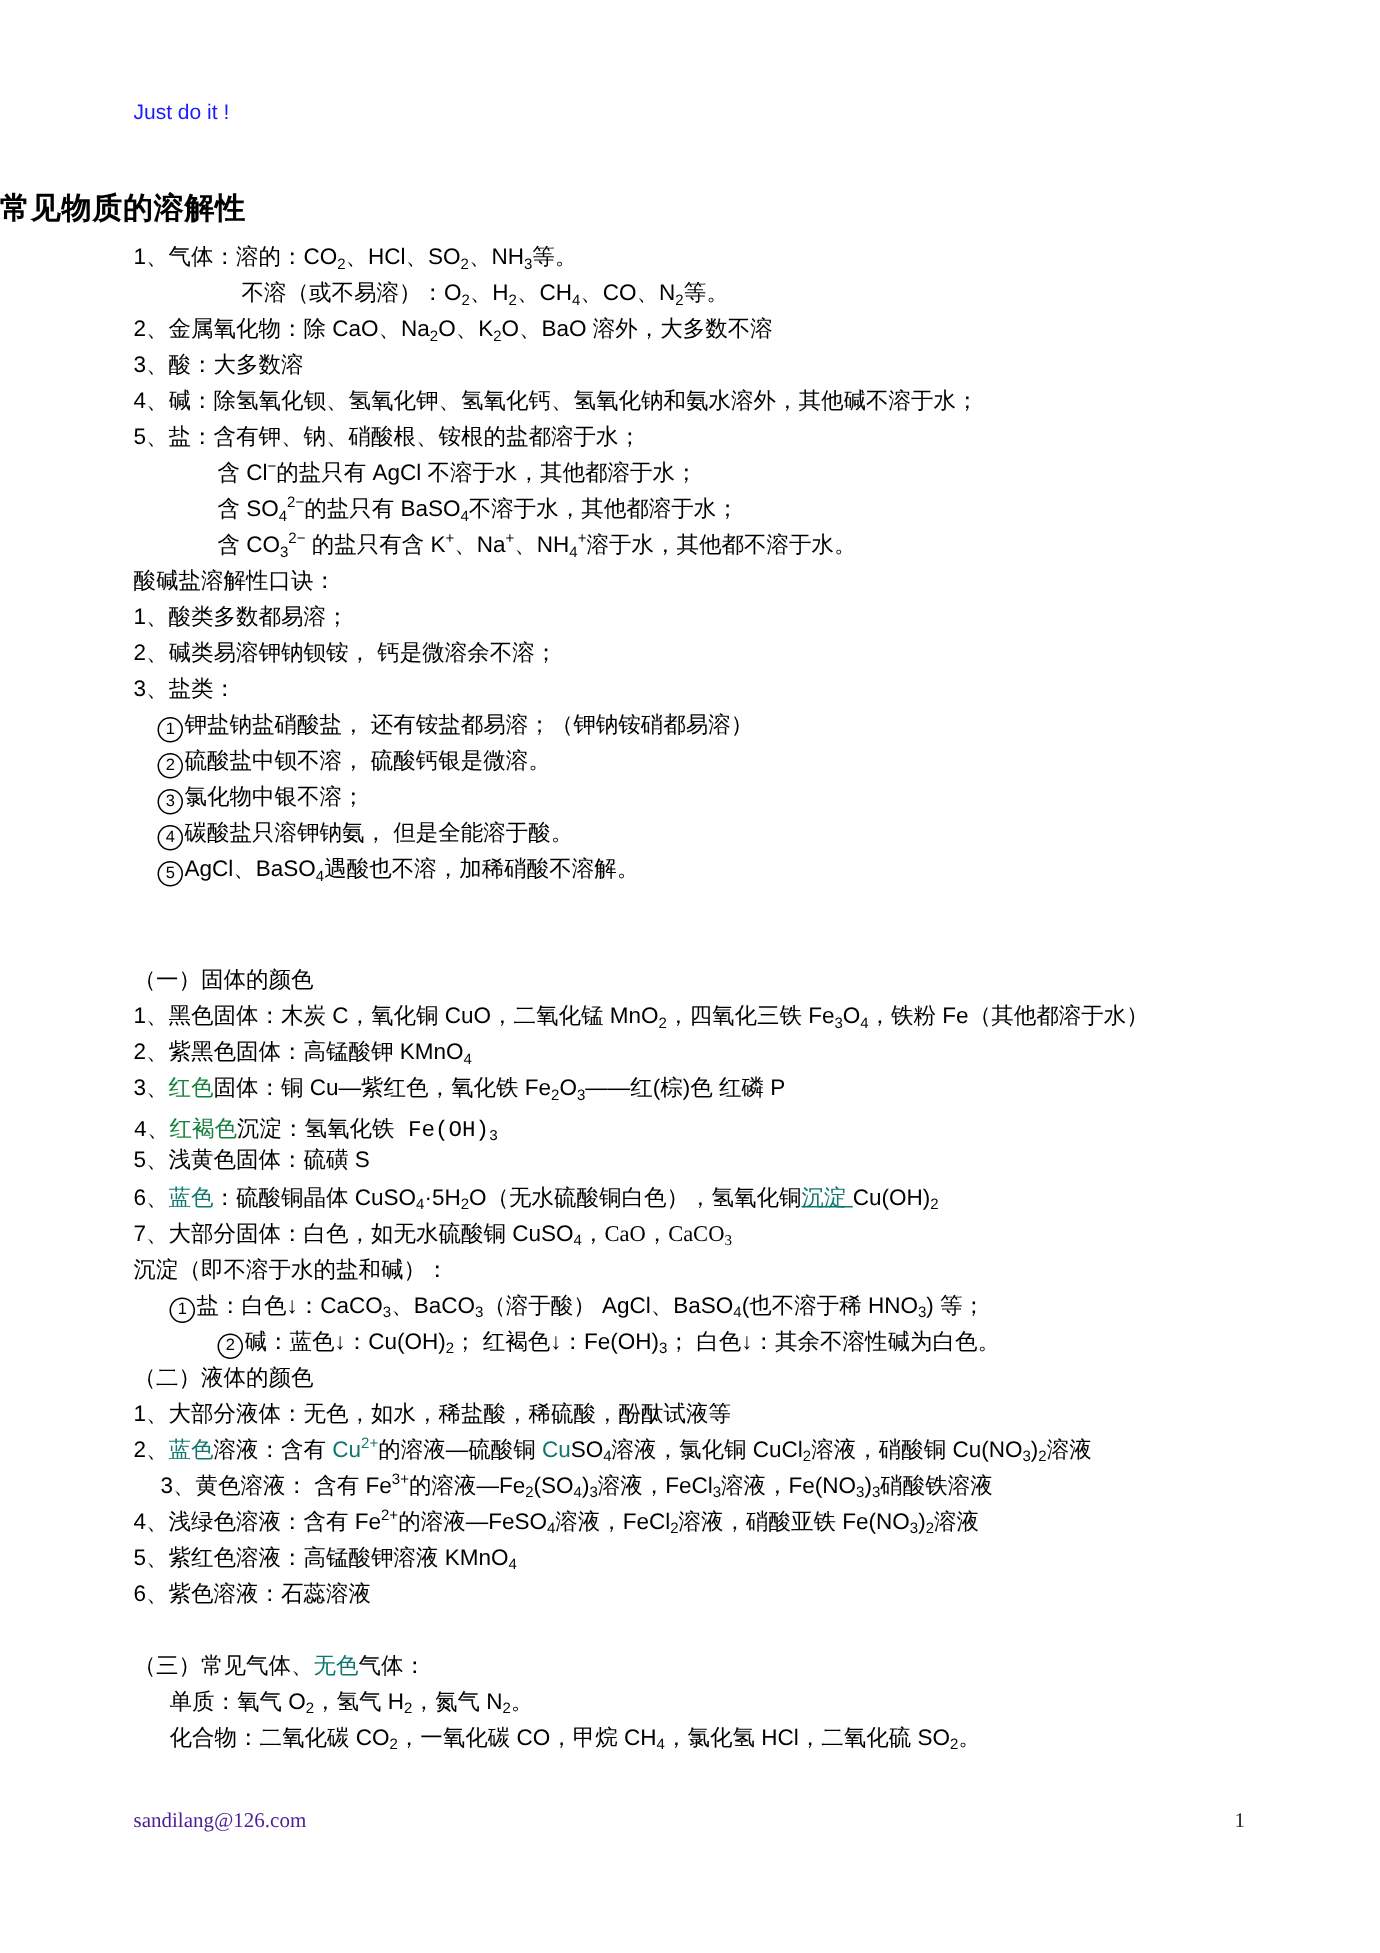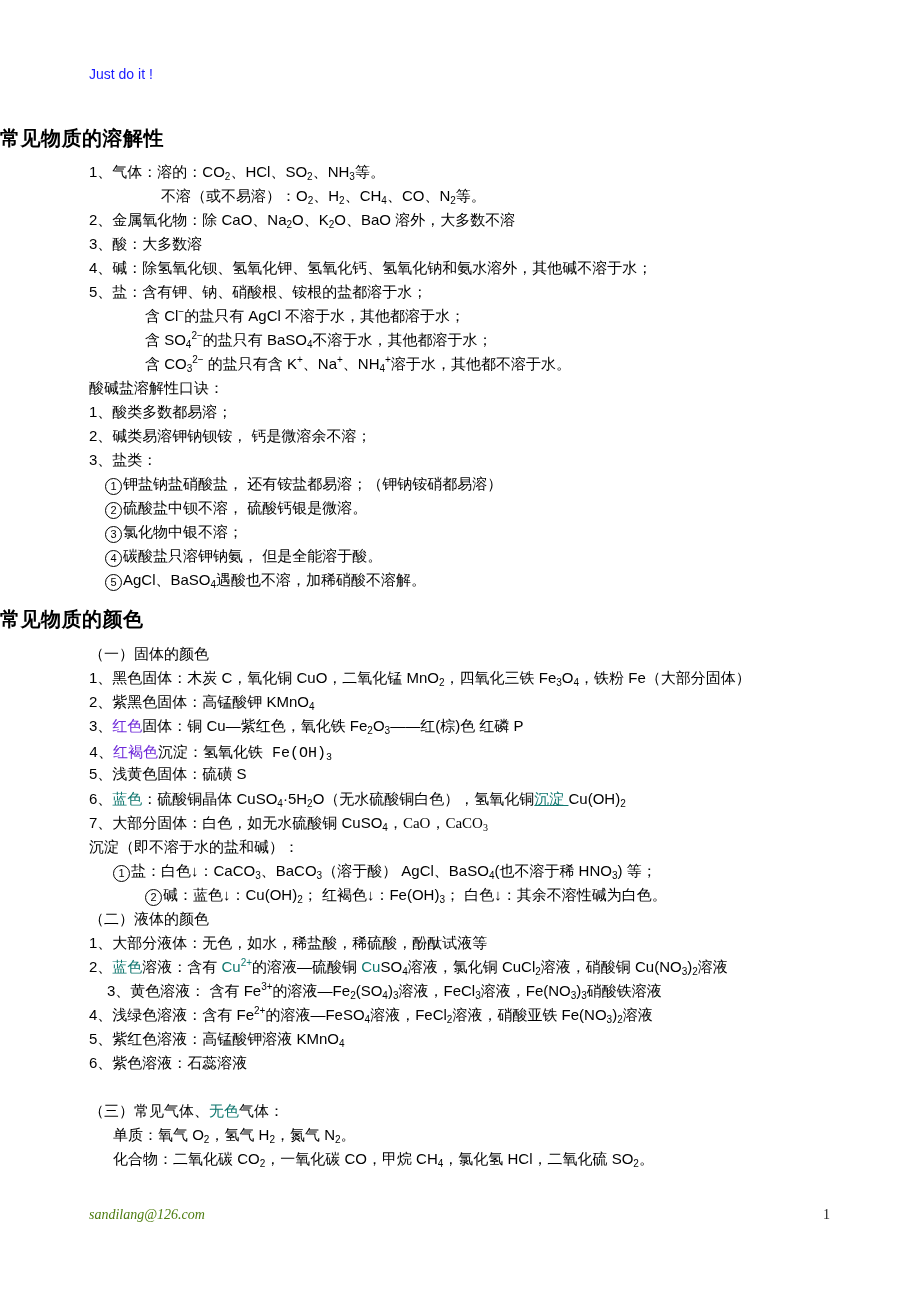--- a/index.html
+++ b/index.html
@@ -6,40 +6,39 @@
     body { width: 920px; height: 1302px; position: relative; overflow: hidden;
            font-family: "Liberation Sans", "DejaVu Sans", sans-serif; color: #000; }
     .page { position: absolute; left: 0; top: 0; width: 920px; height: 1074px; }
     .header { position: absolute; left: 89px; top: 66px; font-size: 14px; color: #1a1aff; }
     .title { position: absolute; left: 0; width: 920px; 
              font-size: 20px; font-weight: bold; letter-spacing: 0.5px; }
     .line { position: absolute; font-size: 15px; line-height: 20px; white-space: nowrap; }
     .line sub { font-size: 10px; vertical-align: -3px; line-height: 0; }
     .line sup { font-size: 10px; vertical-align: 6px; line-height: 0; }
     .b { font-weight: normal; }
-    .red { color: #6d28d9; }
+    .red { color: #15803d; }
     .blue { color: #0f766e; }
     .u { text-decoration: underline; }
     .serif { font-family: "Liberation Serif", "DejaVu Serif", serif; }
     .circ { display: inline-block; width: 15px; height: 15px; border: 1.2px solid #000;
             border-radius: 50%; font-size: 11px; line-height: 15px; text-align: center;
             vertical-align: -1px; margin-right: 1px; }
-    .footer-left { position: absolute; left: 89px; top: 1207px; font-size: 14px; color: #4d7c0f;
-                   font-family: "Liberation Serif", "DejaVu Serif", serif; font-style: italic; }
+    .footer-left { position: absolute; left: 89px; top: 1207px; font-size: 14px; color: #4c1d95;
+                   font-family: "Liberation Serif", "DejaVu Serif", serif; }
     .footer-right { position: absolute; left: 823px; top: 1207px; font-size: 14px; color: #222;
                     font-family: "Liberation Serif", "DejaVu Serif", serif; }
   </style>
 </head>
 <body>
 
 <div class="page">
   <div class="header">Just do it !</div>
 
   <div class="title" style="top: 125px;">常见物质的溶解性</div>
-  <div class="title" style="top: 606px;">常见物质的颜色</div>
 
   <div id="lines">
       <div class="line" style="top: 162px; left: 89px;"><span class="b">1、气体：</span><span>溶的：CO</span><sub>2</sub><span>、HCl、SO</span><sub>2</sub><span>、NH</span><sub>3</sub><span>等。</span></div>
       <div class="line" style="top: 186px; left: 161px;"><span>不溶（或不易溶）：O</span><sub>2</sub><span>、H</span><sub>2</sub><span>、CH</span><sub>4</sub><span>、CO、N</span><sub>2</sub><span>等。</span></div>
       <div class="line" style="top: 210px; left: 89px;"><span class="b">2、金属氧化物：</span><span>除 CaO、Na</span><sub>2</sub><span>O、K</span><sub>2</sub><span>O、BaO 溶外，大多数不溶</span></div>
       <div class="line" style="top: 234px; left: 89px;"><span class="b">3、酸：</span><span>大多数溶</span></div>
       <div class="line" style="top: 258px; left: 89px;"><span class="b">4、碱：</span><span>除氢氧化钡、氢氧化钾、氢氧化钙、氢氧化钠和氨水溶外，其他碱不溶于水；</span></div>
       <div class="line" style="top: 282px; left: 89px;"><span class="b">5、盐：</span><span>含有钾、钠、硝酸根、铵根的盐都溶于水；</span></div>
       <div class="line" style="top: 306px; left: 145px;"><span>含 Cl</span><sup>−</sup><span>的盐只有 AgCl 不溶于水，其他都溶于水；</span></div>
       <div class="line" style="top: 330px; left: 145px;"><span>含 SO</span><sub>4</sub><sup>2−</sup><span>的盐只有 BaSO</span><sub>4</sub><span>不溶于水，其他都溶于水；</span></div>
@@ -47,21 +46,21 @@
       <div class="line" style="top: 378px; left: 89px;"><span class="b">酸碱盐溶解性口诀：</span></div>
       <div class="line" style="top: 402px; left: 89px;"><span>1、酸类多数都易溶；</span></div>
       <div class="line" style="top: 426px; left: 89px;"><span>2、碱类易溶钾钠钡铵，   钙是微溶余不溶；</span></div>
       <div class="line" style="top: 450px; left: 89px;"><span>3、盐类：</span></div>
       <div class="line" style="top: 474px; left: 105px;"><span class="circ">1</span><span>钾盐钠盐硝酸盐，   还有铵盐都易溶；（钾钠铵硝都易溶）</span></div>
       <div class="line" style="top: 498px; left: 105px;"><span class="circ">2</span><span>硫酸盐中钡不溶，   硫酸钙银是微溶。</span></div>
       <div class="line" style="top: 522px; left: 105px;"><span class="circ">3</span><span>氯化物中银不溶；</span></div>
       <div class="line" style="top: 546px; left: 105px;"><span class="circ">4</span><span>碳酸盐只溶钾钠氨，   但是全能溶于酸。</span></div>
       <div class="line" style="top: 570px; left: 105px;"><span class="circ">5</span><span>AgCl、BaSO</span><sub>4</sub><span>遇酸也不溶，加稀硝酸不溶解。</span></div>
       <div class="line" style="top: 644px; left: 89px;"><span>（一）固体的颜色</span></div>
-      <div class="line" style="top: 668px; left: 89px;"><span>1、</span><span class="b">黑色固体：</span><span>木炭 C，氧化铜 CuO，二氧化锰 MnO</span><sub>2</sub><span>，四氧化三铁 Fe</span><sub>3</sub><span>O</span><sub>4</sub><span>，铁粉 Fe（大部分固体）</span></div>
+      <div class="line" style="top: 668px; left: 89px;"><span>1、</span><span class="b">黑色固体：</span><span>木炭 C，氧化铜 CuO，二氧化锰 MnO</span><sub>2</sub><span>，四氧化三铁 Fe</span><sub>3</sub><span>O</span><sub>4</sub><span>，铁粉 Fe（其他都溶于水）</span></div>
       <div class="line" style="top: 692px; left: 89px;"><span>2、紫黑色固体：高锰酸钾 KMnO</span><sub>4</sub></div>
       <div class="line" style="top: 716px; left: 89px;"><span>3、</span><span class="red">红色</span><span>固体：铜 Cu—紫红色，氧化铁 Fe</span><sub>2</sub><span>O</span><sub>3</sub><span>——红(棕)色     红磷 P</span></div>
       <div class="line" style="top: 744px; left: 89px; font-family: Liberation Mono, monospace;"><span>4、</span><span class="red">红褐色</span><span>沉淀：氢氧化铁 Fe(OH)</span><sub>3</sub></div>
       <div class="line" style="top: 764px; left: 89px;"><span>5、浅黄色固体：硫磺 S</span></div>
       <div class="line" style="top: 789px; left: 89px;"><span>6、</span><span class="blue">蓝色</span><span>：硫酸铜晶体 CuSO</span><sub>4</sub><span>·5H</span><sub>2</sub><span>O（无水硫酸铜白色），氢氧化铜</span><span class="blue u">沉淀 </span><span>Cu(OH)</span><sub>2</sub></div>
       <div class="line" style="top: 813px; left: 89px;"><span>7、</span><span class="b">大部分固体：白色，如</span><span>无水硫酸铜 CuSO</span><sub>4</sub><span class="serif">，CaO，CaCO</span><sub class="serif">3</sub></div>
       <div class="line" style="top: 837px; left: 89px;"><span class="b">沉淀（即不溶于水的盐和碱）：</span></div>
       <div class="line" style="top: 861px; left: 113px;"><span class="circ">1</span><span>盐：白色↓：CaCO</span><sub>3</sub><span>、BaCO</span><sub>3</sub><span>（溶于酸）  AgCl、BaSO</span><sub>4</sub><span>(也不溶于稀 HNO</span><sub>3</sub><span>)  等；</span></div>
       <div class="line" style="top: 885px; left: 113px; margin-left: 32px;"><span class="circ">2</span><span>碱：</span><span class="b">蓝色↓：Cu(OH)</span><sub class="b">2</sub><span>；     </span><span class="b">红褐色↓：Fe(OH)</span><sub class="b">3</sub><span>；     </span><span class="b">白色↓：</span><span>其余不溶性碱为白色。</span></div>
       <div class="line" style="top: 909px; left: 89px;"><span>（二）液体的颜色</span></div>

